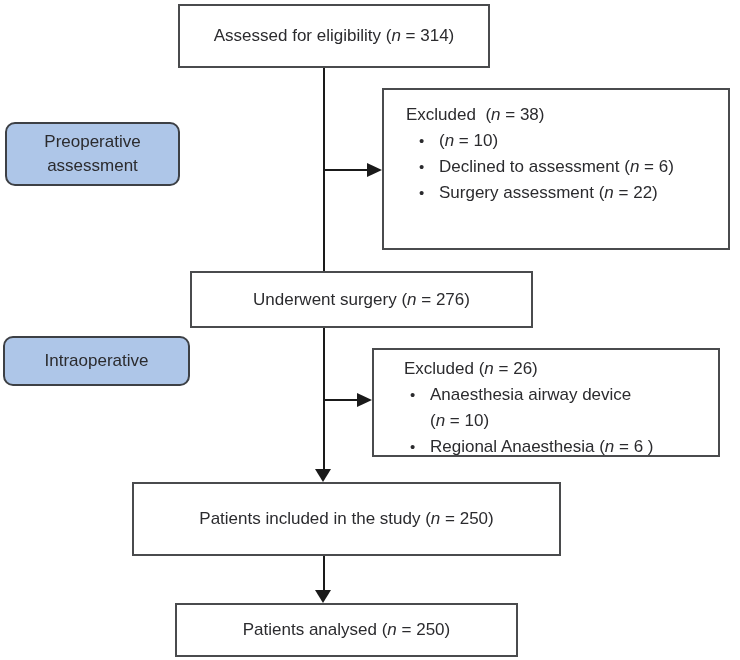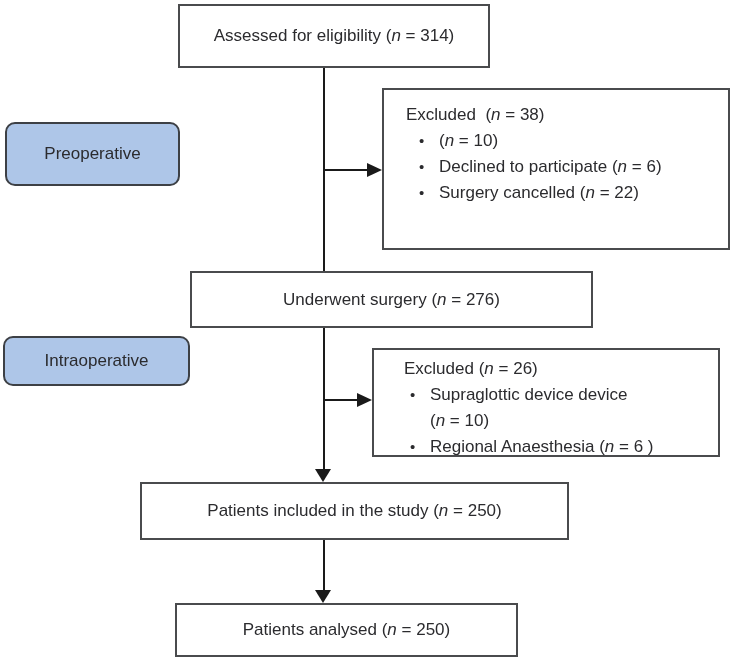--- a/index.html
+++ b/index.html
@@ -77,88 +77,89 @@
   <div class="arrow-down" style="left:315px; top:590px"></div>
 
   <div class="wbox center" style="left:178px; top:4px; width:312px; height:64px">
     <div>
       <span class="seg">Assessed for eligibility (</span><span class="seg nvar">n</span><span class="seg"> = 314)</span>
     </div>
   </div>
 
   <div class="stage" style="left:5px; top:122px; width:175px; height:64px">
     <div class="line"><span class="seg">Preoperative</span></div>
+    <div class="line"><span class="seg">assessment</span></div>
   </div>
 
   <div class="wbox exbox" style="left:382px; top:88px; width:348px; height:162px; padding:12px 6px 16px 22px">
     <div class="ex-title">
       <span class="seg">Excluded  (</span><span class="seg nvar">n</span><span class="seg"> = 38)</span>
     </div>
     <div class="bullet-row" style="margin-left:13px">
       <span class="bullet">•</span>
       <div class="bullet-text">
         <div class="line">
           <span class="seg">(</span><span class="seg nvar">n</span><span class="seg"> = 10)</span>
         </div>
       </div>
     </div>
     <div class="bullet-row" style="margin-left:13px">
       <span class="bullet">•</span>
       <div class="bullet-text">
         <div class="line">
-          <span class="seg">Declined to participate (</span><span class="seg nvar">n</span><span class="seg"> = 6)</span>
+          <span class="seg">Declined to assessment (</span><span class="seg nvar">n</span><span class="seg"> = 6)</span>
         </div>
       </div>
     </div>
     <div class="bullet-row" style="margin-left:13px">
       <span class="bullet">•</span>
       <div class="bullet-text">
         <div class="line">
-          <span class="seg">Surgery cancelled (</span><span class="seg nvar">n</span><span class="seg"> = 22)</span>
+          <span class="seg">Surgery assessment (</span><span class="seg nvar">n</span><span class="seg"> = 22)</span>
         </div>
       </div>
     </div>
   </div>
 
-  <div class="wbox center" style="left:190px; top:271px; width:403px; height:57px">
+  <div class="wbox center" style="left:190px; top:271px; width:343px; height:57px">
     <div>
       <span class="seg">Underwent surgery (</span><span class="seg nvar">n</span><span class="seg"> = 276)</span>
     </div>
   </div>
 
   <div class="stage" style="left:3px; top:336px; width:187px; height:50px">
     <div class="line"><span class="seg">Intraoperative</span></div>
   </div>
 
   <div class="wbox exbox" style="left:372px; top:348px; width:348px; height:109px; padding:6px 6px 12px 30px">
     <div class="ex-title">
       <span class="seg">Excluded (</span><span class="seg nvar">n</span><span class="seg"> = 26)</span>
     </div>
     <div class="bullet-row" style="margin-left:6px">
       <span class="bullet">•</span>
       <div class="bullet-text">
         <div class="line">
-          <span class="seg">Supraglottic device device</span><span class="seg nvar"></span><span class="seg"></span>
+          <span class="seg">Anaesthesia airway device</span><span class="seg nvar"></span><span class="seg"></span>
         </div>
         <div class="line">
           <span class="seg">(</span><span class="seg nvar">n</span><span class="seg"> = 10)</span>
         </div>
       </div>
     </div>
     <div class="bullet-row" style="margin-left:6px">
       <span class="bullet">•</span>
       <div class="bullet-text">
         <div class="line">
           <span class="seg">Regional Anaesthesia (</span><span class="seg nvar">n</span><span class="seg"> = 6 )</span>
         </div>
       </div>
     </div>
   </div>
 
-  <div class="wbox center" style="left:140px; top:482px; width:429px; height:58px">
+  <div class="wbox center" style="left:132px; top:482px; width:429px; height:74px">
     <div>
       <span class="seg">Patients included in the study (</span><span class="seg nvar">n</span><span class="seg"> = 250)</span>
     </div>
   </div>
 
   <div class="wbox center" style="left:175px; top:603px; width:343px; height:54px">
     <div>
       <span class="seg">Patients analysed (</span><span class="seg nvar">n</span><span class="seg"> = 250)</span>
     </div>
   </div>

